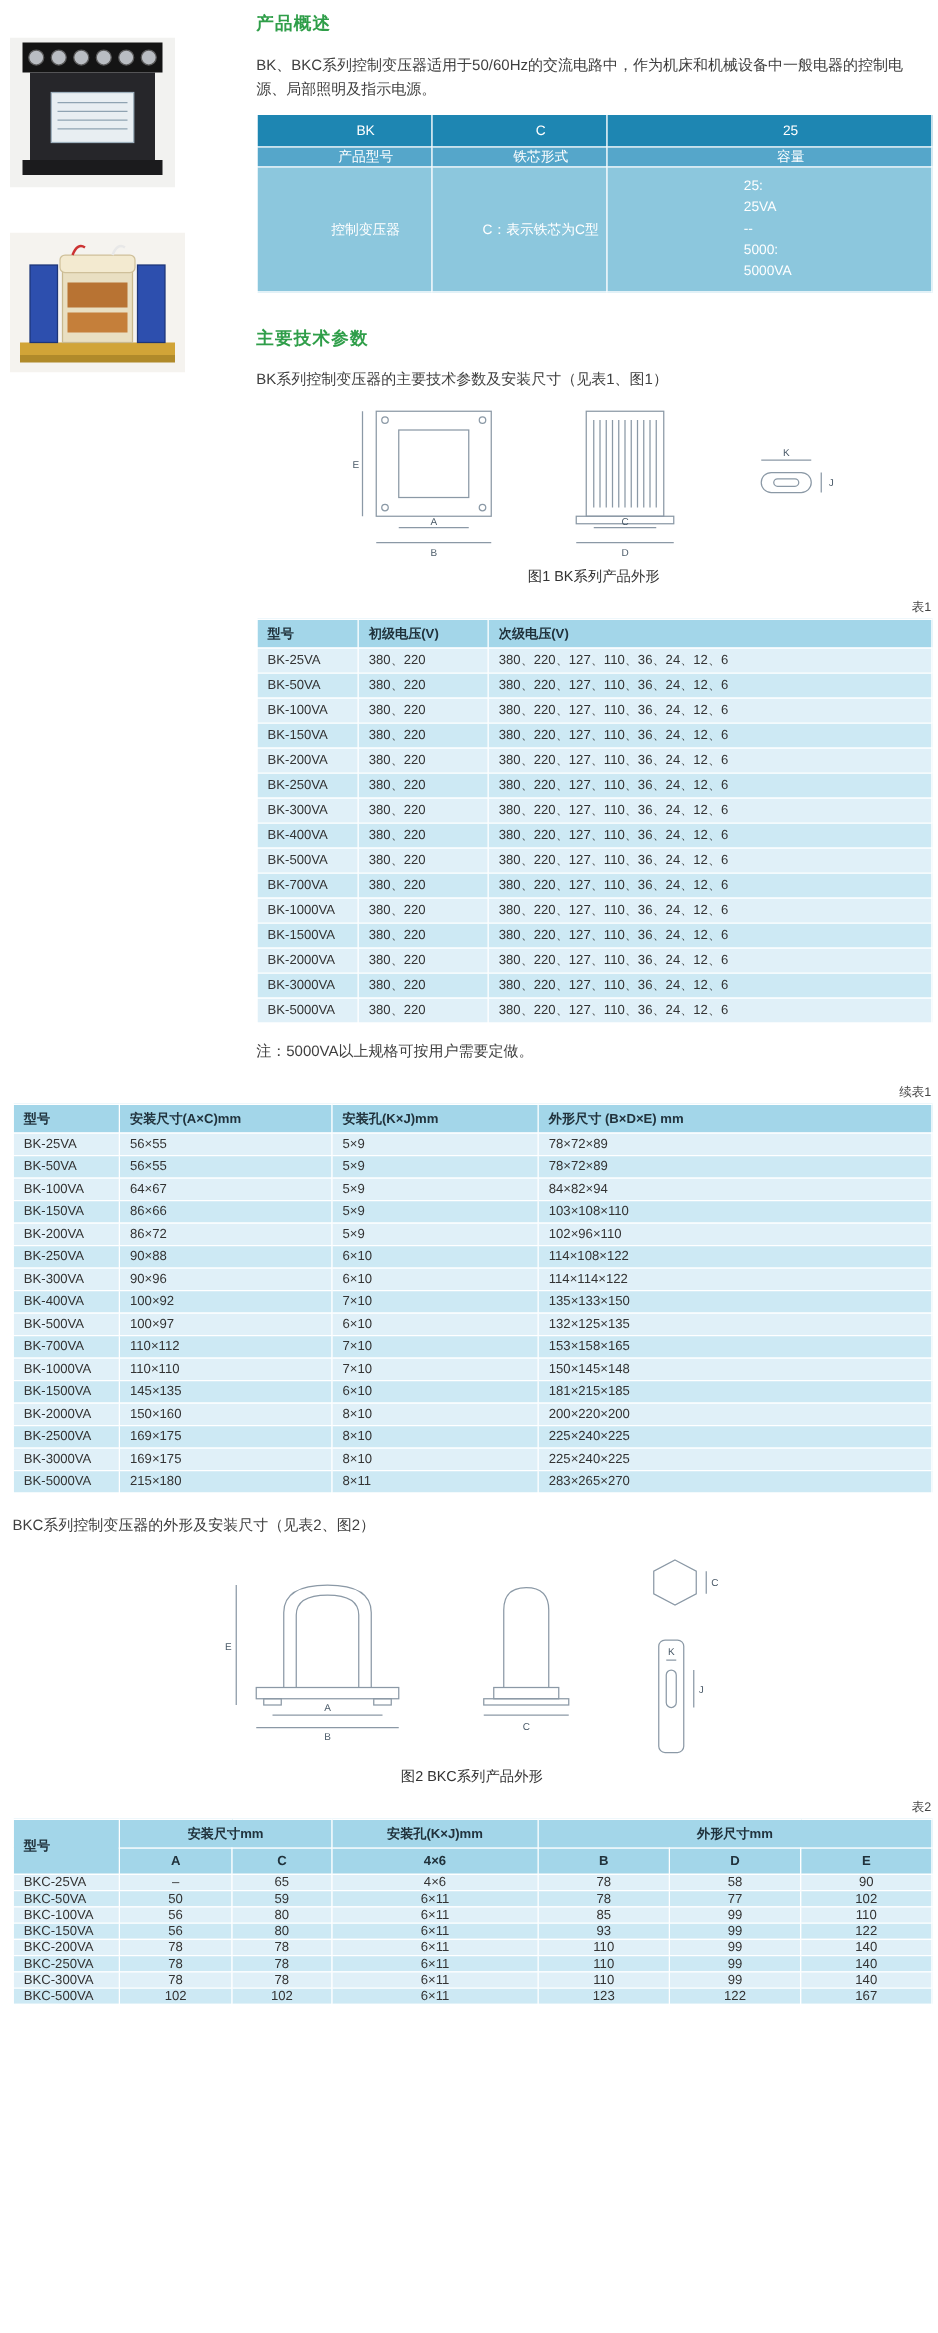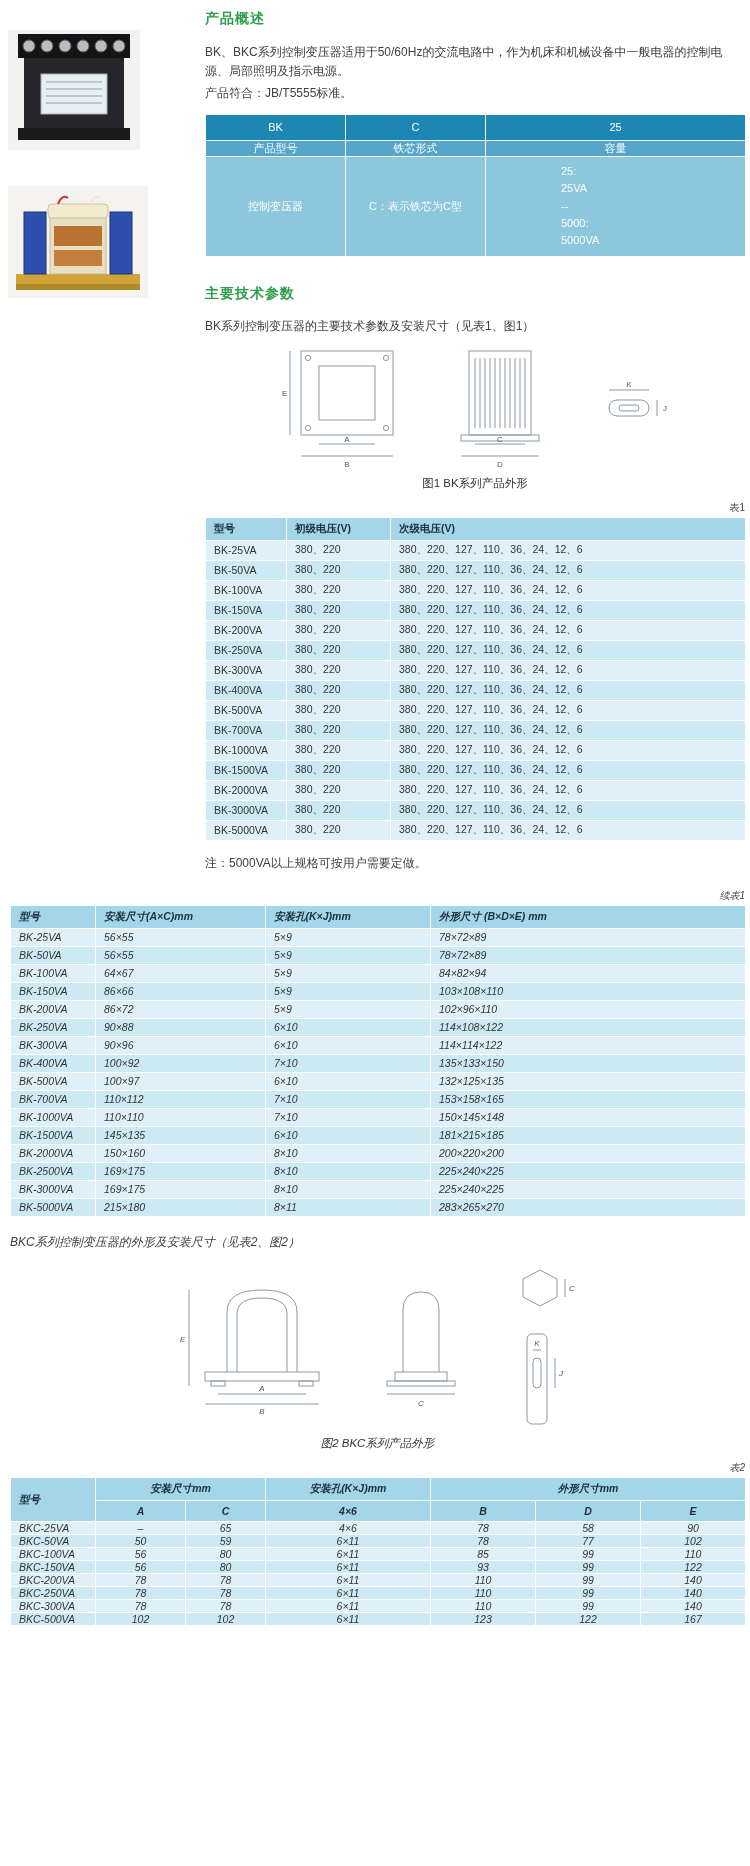--- a/index.html
+++ b/index.html
@@ -19,21 +19,21 @@
   .overview-para { margin-top:15px; }
   .standard-line { margin-top:3px; }
   .selection-heading { margin-top:20px; }
   .tech-heading { margin-top:28px; }
   .intro-line { margin-top:14px; }
   .note-line { margin-top:13px; }
   .bkc-intro { margin-top:16px; }
 
   
   .sel-table { width:100%; border-collapse:collapse; table-layout:fixed; margin-top:10px; }
-  .sel-table td { border:1px solid #fff; color:#fff; text-align:center; font-size:11px; vertical-align:middle; }
+  .sel-table td { border:1px solid #fff; color:#fff; text-align:center; font-size:11px; vertical-align:middle;padding-left:34px; }
   .sel-r1 td { background:var(--sel-row1,#1e86b2); height:26px; }
   .sel-r2 td { background:var(--sel-row2,#55a6ca); height:14px; }
   .sel-r3 td { background:var(--sel-row3,#8cc7dd); height:100px; }
   .cap-cell { text-align:left !important; }
   .cap-lines { padding-left:75px; line-height:1.55; }
 
   
   .data-table { width:100%; border-collapse:collapse; table-layout:fixed; font-size:10.5px; color:#333; }
   .data-table th { background:var(--table-header,#a3d6e9); font-weight:bold; text-align:left; padding:4px 8px; border:1px solid #fff; color:#20323c; }
   .data-table td { padding:2.5px 8px; border:1px solid #fff; }
@@ -46,21 +46,21 @@
 
   .tbl-label { text-align:right; font-size:10px; color:#444; margin:10px 0 2px; }
   .fig-caption { text-align:center; font-size:11.5px; color:#333; margin-top:6px; }
 
   .figure-row { display:flex; justify-content:center; align-items:center; gap:36px; margin-top:10px; }
   .fig-stack { display:flex; flex-direction:column; align-items:center; gap:8px; }
   .fig-svg { display:block; }
   .fig-svg text { font-size:8px; fill:#4a5a68; font-family:"Liberation Sans",sans-serif; }
   .fig-svg .ln { stroke:#8b99a6; fill:none; stroke-width:1; }
 
-  .full { margin:16px 5px 0 10px;font-style:italic; }
+  .full { margin:16px 5px 0 10px; }
 </style>
 </head>
 <body>
 
 <div class="page">
 
   <div class="top-area">
 
     <div class="photos">
       <svg class="photo" width="132" height="120" viewBox="0 0 132 120">
@@ -96,21 +96,20 @@
         <rect x="40" y="18" width="60" height="14" rx="4" fill="#f3ead0" stroke="#cfc09a"></rect>
         <path d="M50,18 q4,-10 10,-6" stroke="#cc3333" fill="none" stroke-width="2"></path>
         <path d="M82,18 q4,-10 10,-6" stroke="#e8e8e8" fill="none" stroke-width="2"></path>
       </svg>
     </div>
 
     <div class="right-col">
 
       <h2 class="sec-heading">产品概述</h2>
       <p class="body-text overview-para">BK、BKC系列控制变压器适用于50/60Hz的交流电路中，作为机床和机械设备中一般电器的控制电源、局部照明及指示电源。</p>
-      <p class="body-text standard-line">产品符合：JB/T5555标准。</p>
 
 
       <table class="sel-table">
         <colgroup>
             <col style="width:140px">
             <col style="width:140px">
             <col style="width:260px">
           </colgroup>
         <tbody>
             <tr class="sel-r1">

